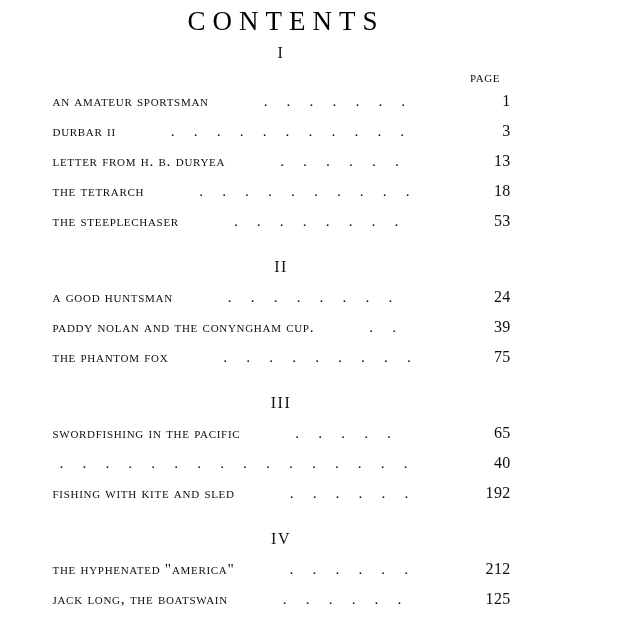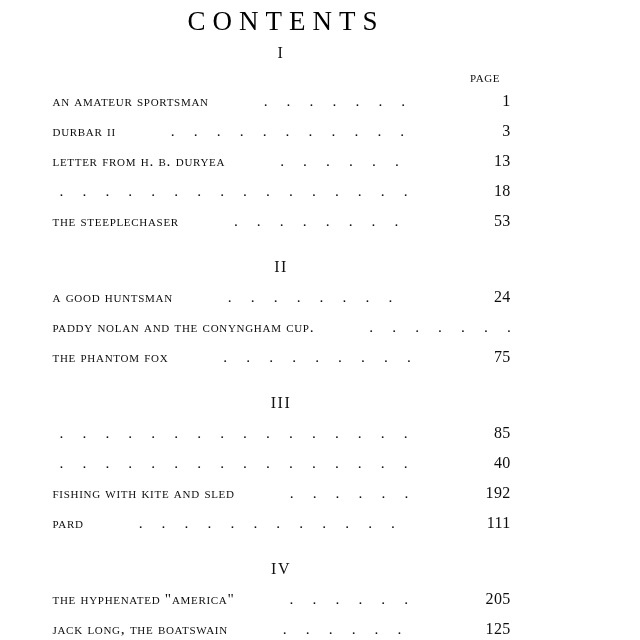--- a/index.html
+++ b/index.html
@@ -149,73 +149,71 @@
           <span class="entry-title">Durbar II</span>
           <span class="entry-leader"></span>
           <span class="entry-page">3</span>
         </div>
         <div class="entry">
           <span class="entry-title">Letter from H. B. Duryea</span>
           <span class="entry-leader"></span>
           <span class="entry-page">13</span>
         </div>
         <div class="entry">
+          <span class="entry-title">The Tetrarch</span>
           <span class="entry-leader"></span>
           <span class="entry-page">18</span>
         </div>
         <div class="entry">
           <span class="entry-title">The Steeplechaser</span>
           <span class="entry-leader"></span>
           <span class="entry-page">53</span>
         </div>
       </div>
       <div class="section">
         <div class="section-numeral">II</div>
         <div class="entry">
           <span class="entry-title">A Good Huntsman</span>
           <span class="entry-leader"></span>
           <span class="entry-page">24</span>
         </div>
         <div class="entry">
           <span class="entry-title">Paddy Nolan and the Conyngham Cup.</span>
           <span class="entry-leader"></span>
+          <span class="entry-page">39</span>
         </div>
         <div class="entry">
           <span class="entry-title">The Phantom Fox</span>
           <span class="entry-leader"></span>
           <span class="entry-page">75</span>
         </div>
       </div>
       <div class="section">
         <div class="section-numeral">III</div>
         <div class="entry">
-          <span class="entry-leader"></span>
-          <span class="entry-page">85</span>
+          <span class="entry-title">Swordfishing in the Pacific</span>
+          <span class="entry-leader"></span>
+          <span class="entry-page">65</span>
         </div>
         <div class="entry">
           <span class="entry-leader"></span>
           <span class="entry-page">40</span>
         </div>
         <div class="entry">
           <span class="entry-title">Fishing with Kite and Sled</span>
           <span class="entry-leader"></span>
           <span class="entry-page">192</span>
-        </div>
-        <div class="entry">
-          <span class="entry-title">Pard</span>
-          <span class="entry-leader"></span>
-          <span class="entry-page">111</span>
         </div>
       </div>
       <div class="section">
         <div class="section-numeral">IV</div>
         <div class="entry">
           <span class="entry-title">The Hyphenated "America"</span>
           <span class="entry-leader"></span>
-          <span class="entry-page">205</span>
+          <span class="entry-page">212</span>
         </div>
         <div class="entry">
           <span class="entry-title">Jack Long, the Boatswain</span>
           <span class="entry-leader"></span>
           <span class="entry-page">125</span>
         </div>
       </div>
     </div>
 
 </div>

